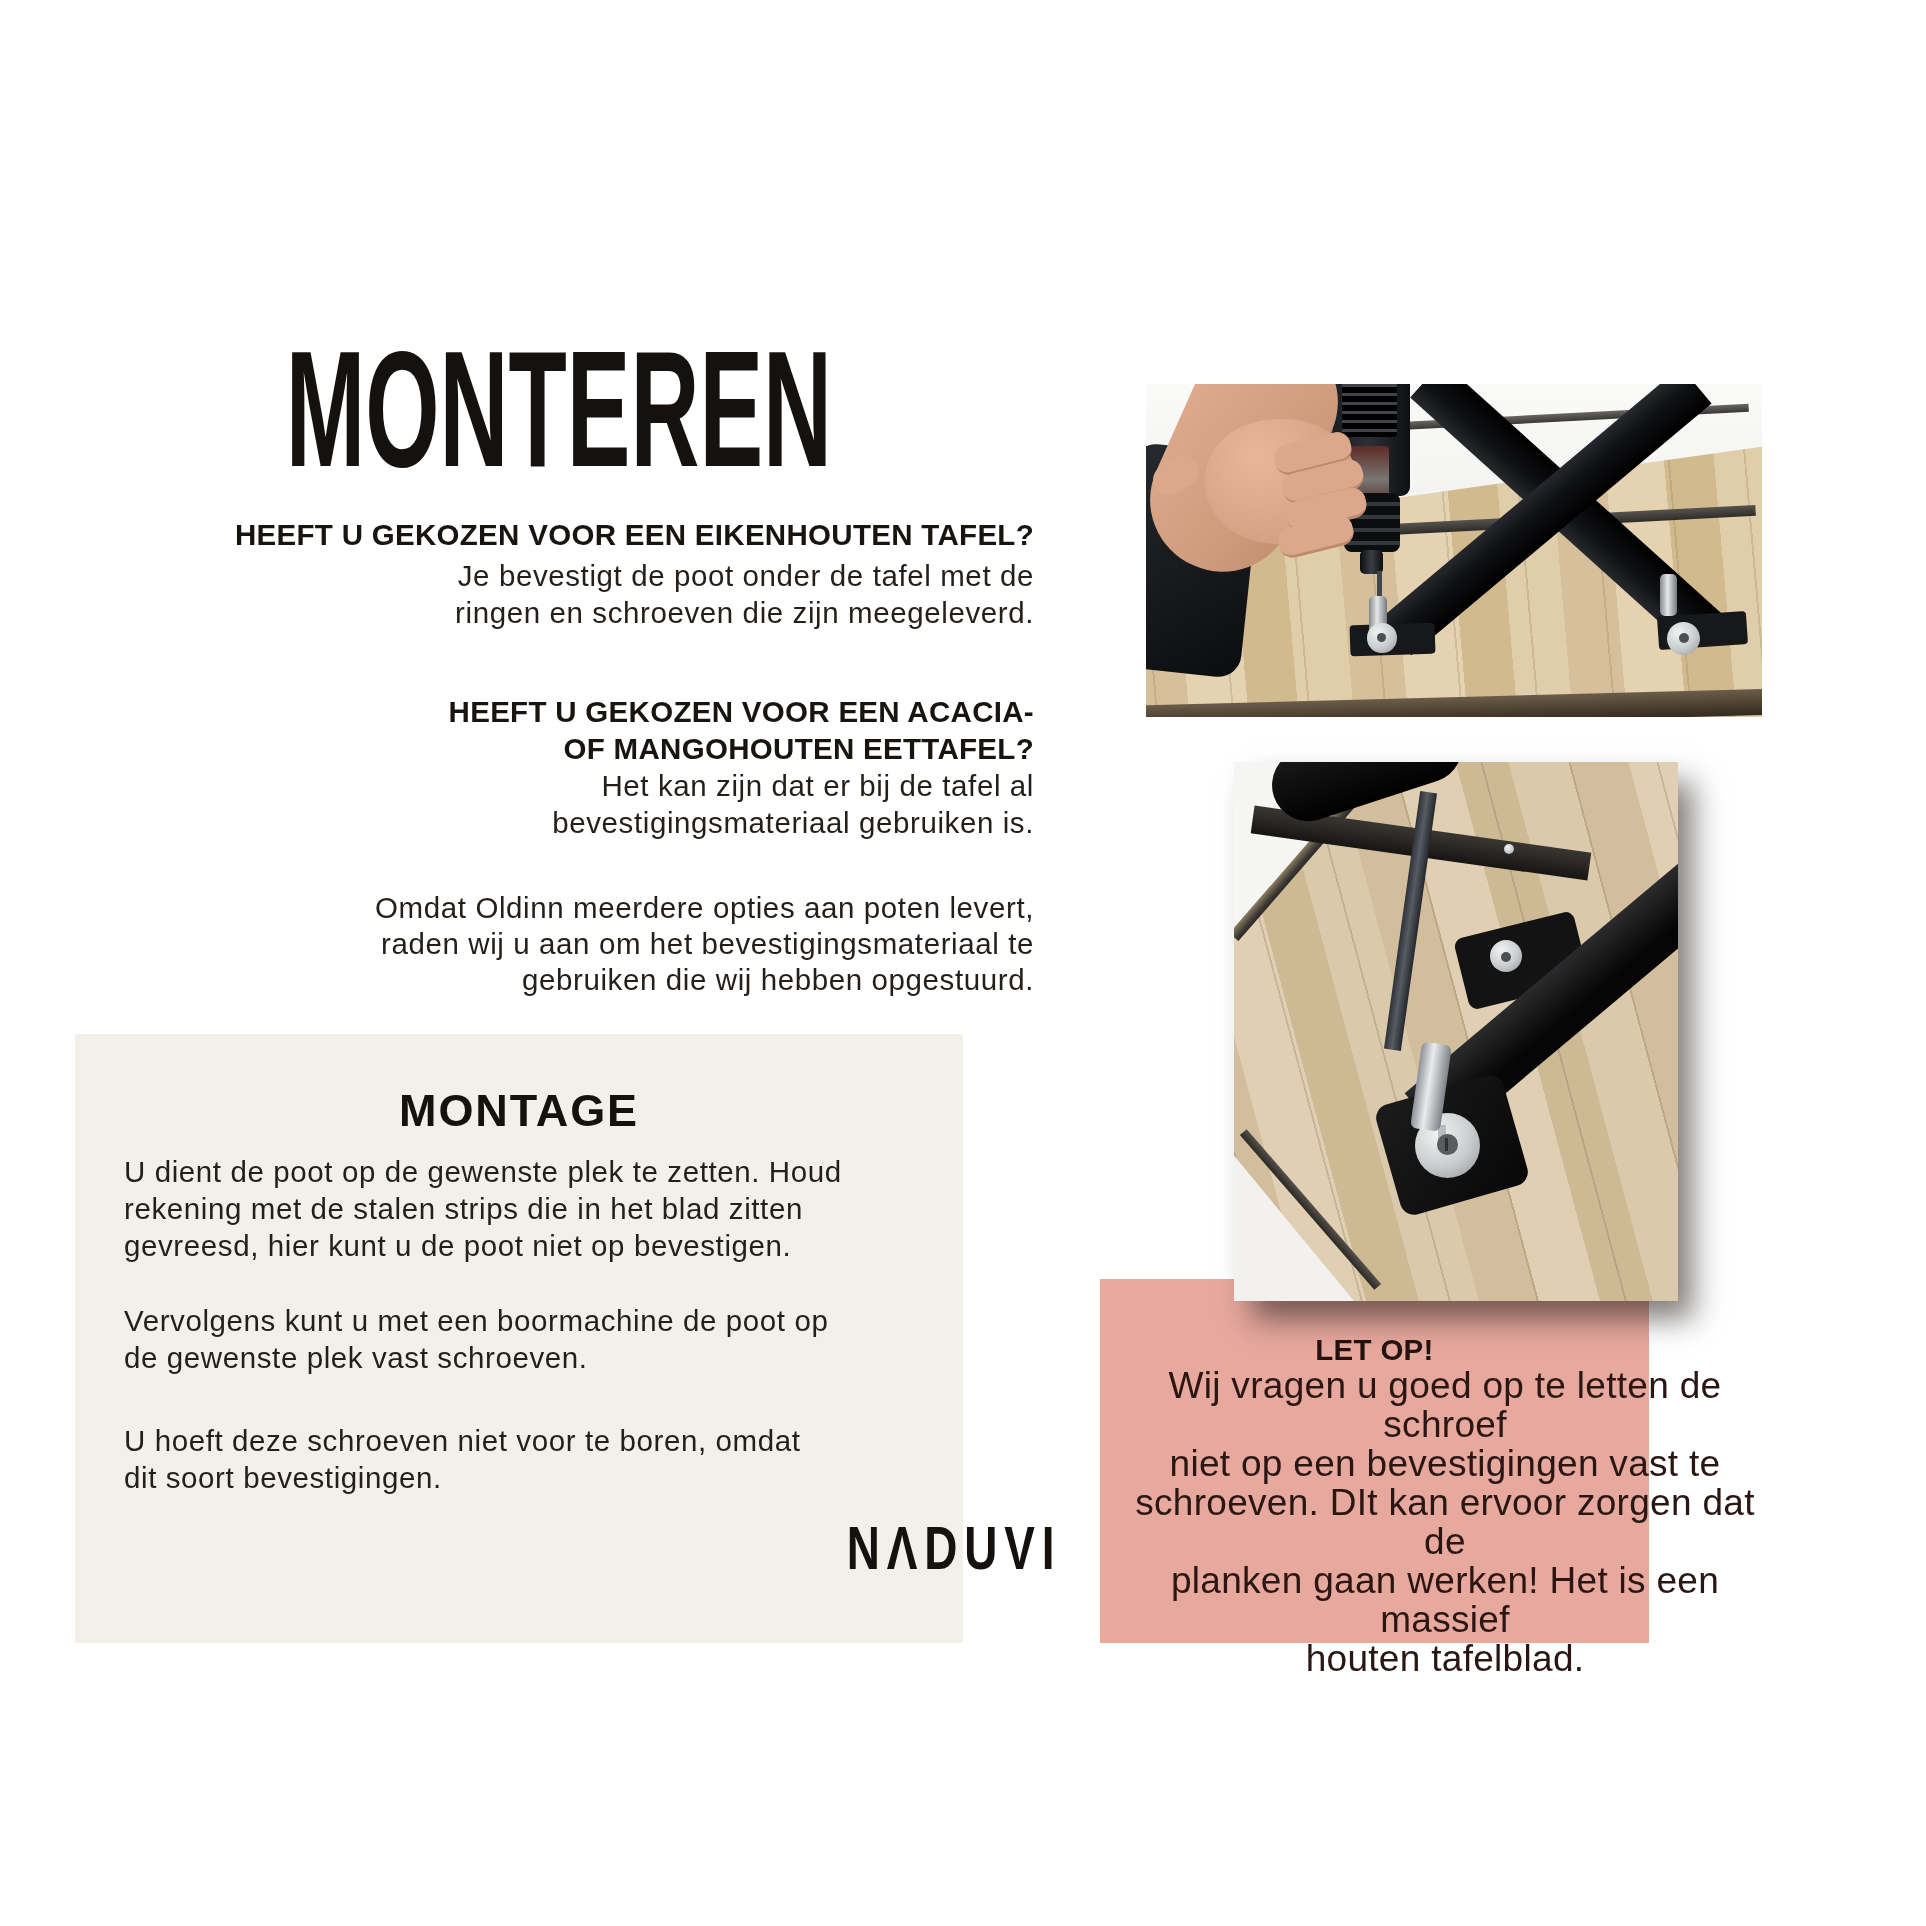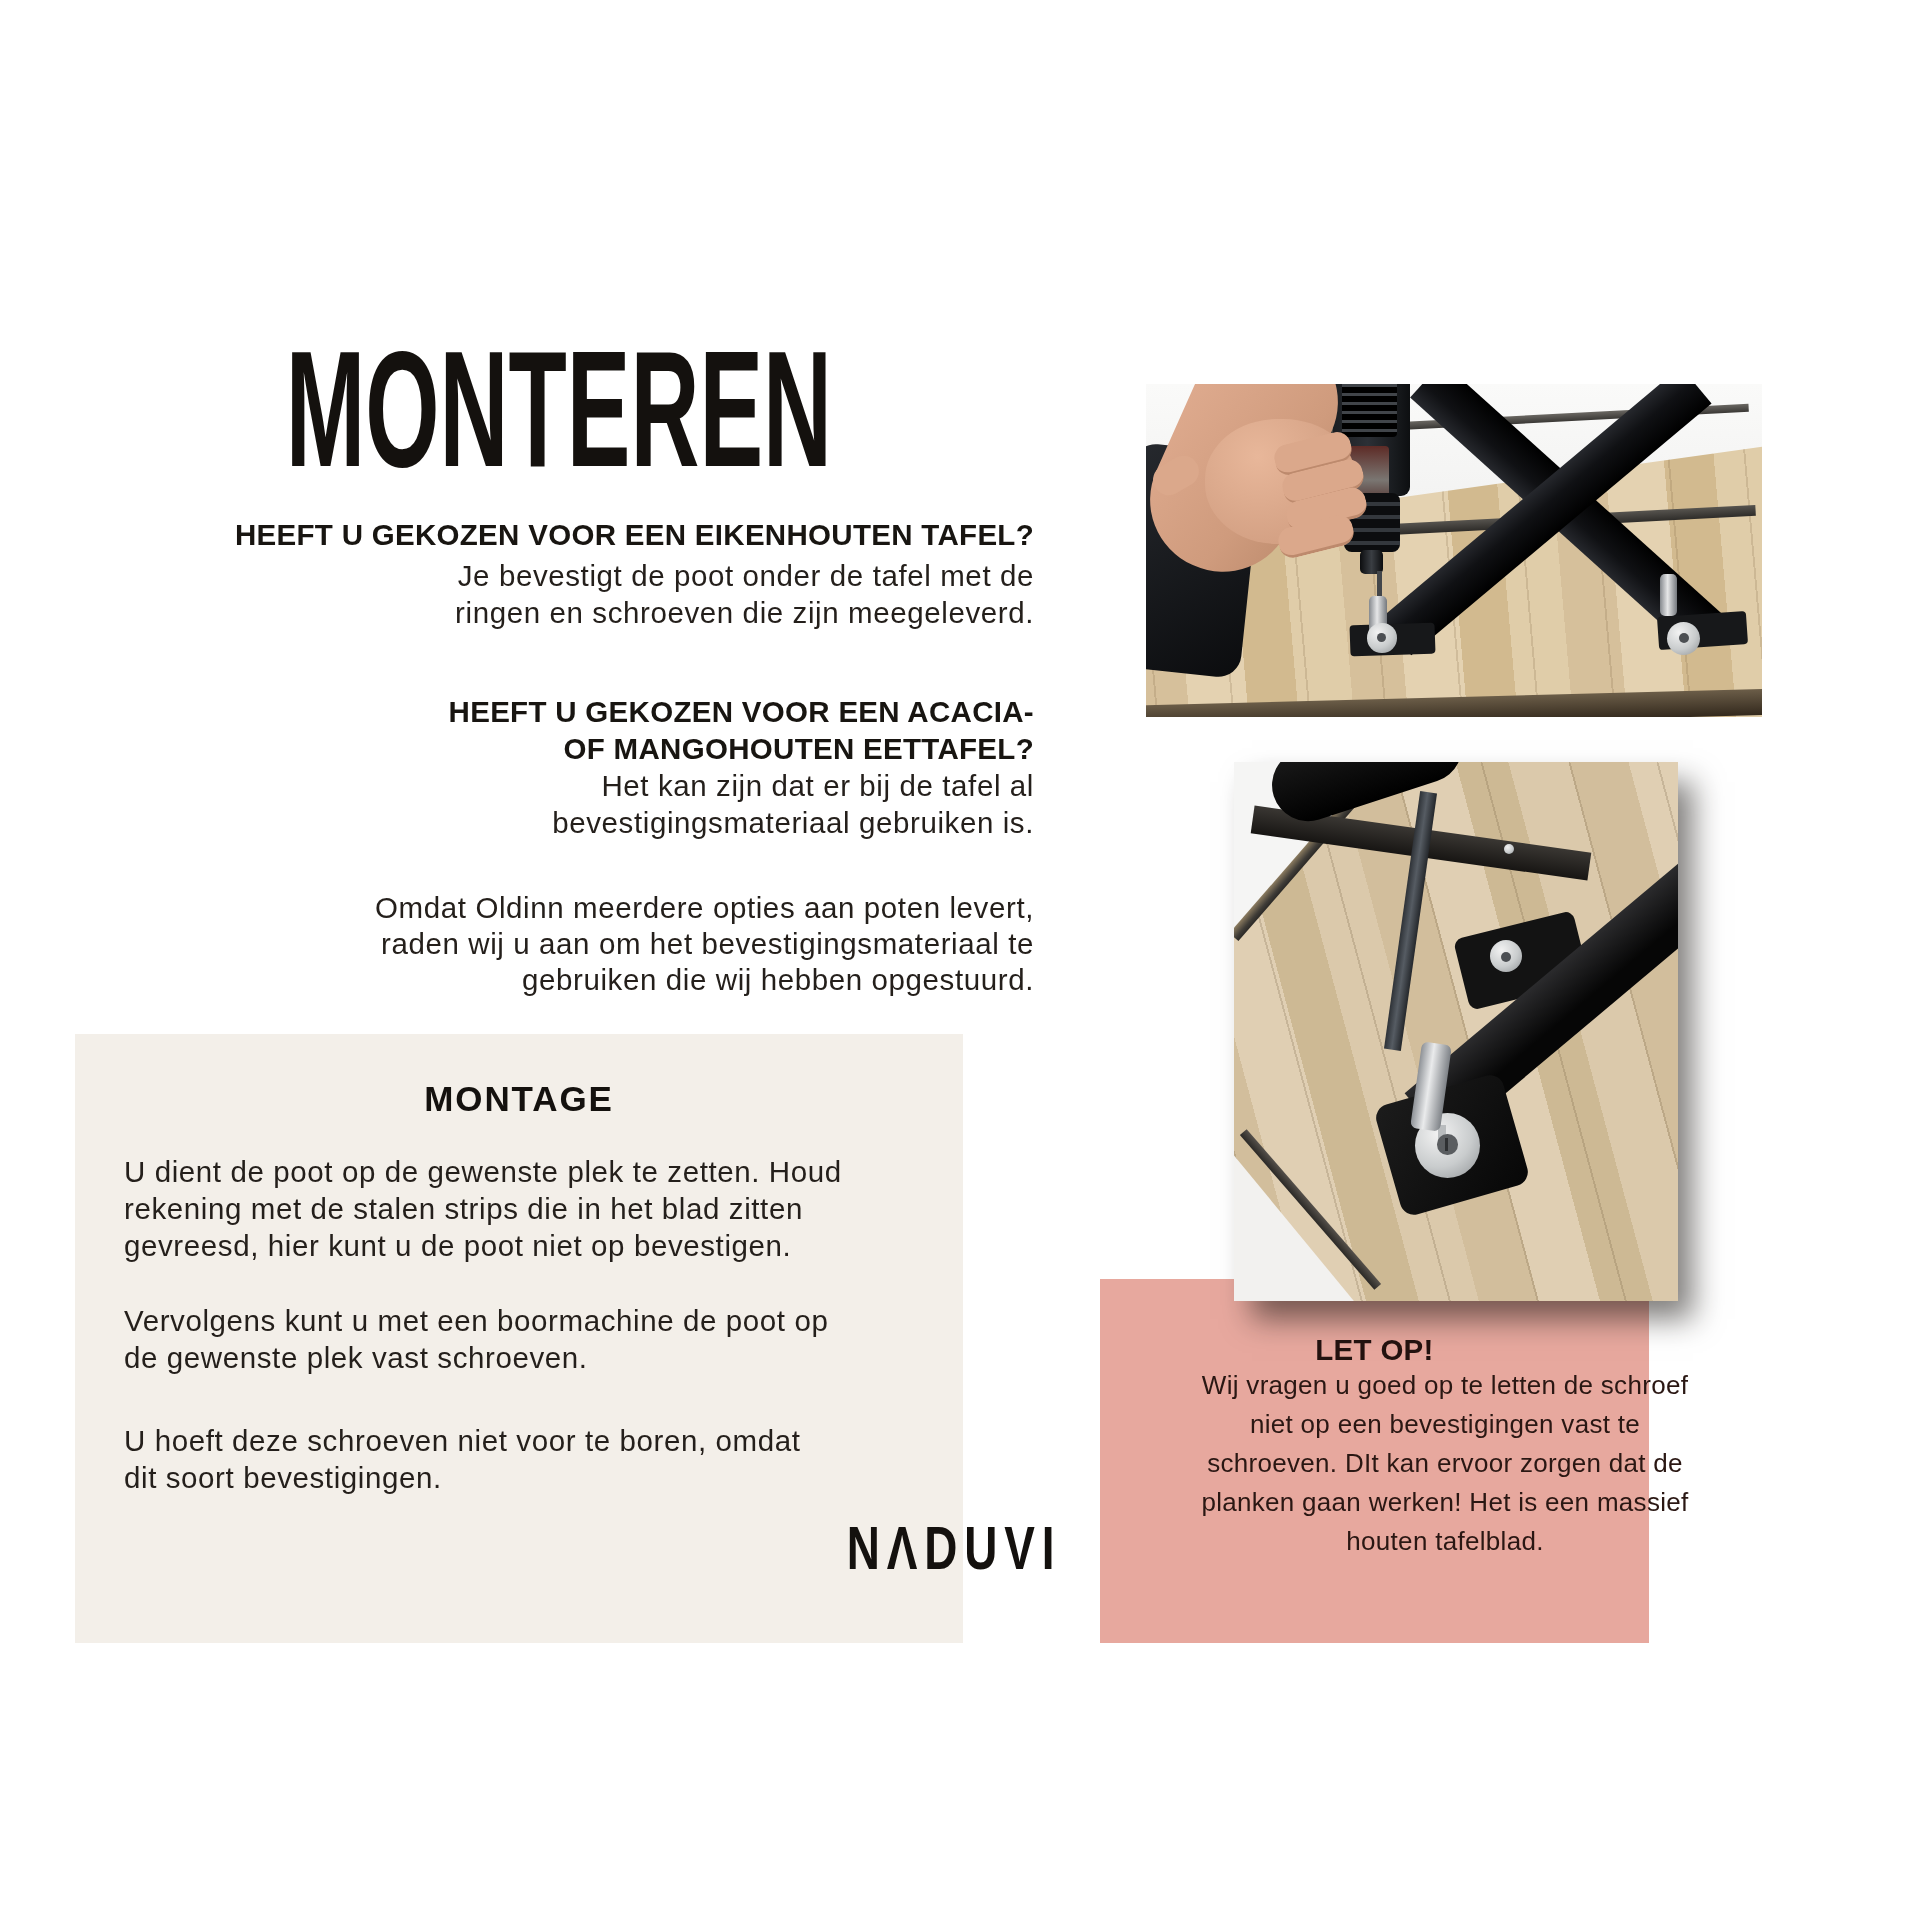--- a/index.html
+++ b/index.html
@@ -15,37 +15,37 @@
   .h-bold{font-weight:700;font-size:29.5px;color:#181511;letter-spacing:0.3px;}
   .body-txt{font-size:29.5px;color:#241f1b;letter-spacing:0.6px;}
   .s1-head{top:517px;line-height:36px;}
   .s1-body{top:557px;line-height:37px;}
   .s2-head{top:693px;line-height:37px;}
   .s2-body{top:767px;line-height:37px;}
   .note{top:890px;line-height:36px;}
 
   
   .montage-box{left:75px;top:1034px;width:888px;height:609px;}
-  .montage-head{left:0;top:44px;width:100%;text-align:center;font-size:35px;line-height:41px;
+  .montage-head{left:0;top:56px;width:100%;text-align:center;font-size:45px;line-height:41px;
                 font-weight:700;letter-spacing:1.9px;color:#14110e;}
   .m-para{left:49px;width:815px;font-size:29.5px;line-height:37px;letter-spacing:0.6px;color:#241f1b;text-align:left;}
   .m-p1{top:119px;}
   .m-p2{top:268px;}
   .m-p3{top:388px;}
 
   
   .logo-wrap{left:809px;top:1517px;width:257px;text-align:left;line-height:1;text-decoration:underline;}
   .logo-text{display:inline-block;font-size:62px;font-weight:700;letter-spacing:0.15em;
              transform:scaleX(0.74);transform-origin:50% 50%;color:#14110e;white-space:nowrap;}
 
   
   .letop-box{left:1100px;top:1279px;width:549px;height:364px;z-index:2;}
   .letop-head{left:0;top:53px;width:100%;text-align:center;font-size:29.5px;line-height:36px;
               font-weight:700;letter-spacing:0.3px;color:#241310;}
-  .letop-body{left:26px;top:87px;width:638px;text-align:center;font-size:26px;line-height:39px;
+  .letop-body{left:26px;top:87px;width:638px;text-align:center;font-size:37px;line-height:39px;
               letter-spacing:0.3px;color:#2a1713;}
 
   
   .photo1{left:1146px;top:384px;width:616px;height:333px;overflow:hidden;z-index:1;
           background:linear-gradient(180deg,#fafaf9 0%,#efefee 55%,#f2f1ef 100%);}
   .p1-wood{left:-58px;top:106px;width:758px;height:385px;transform:rotate(-8deg);
      background:
        repeating-linear-gradient(93deg, rgba(125,100,66,0.20) 0 1.9px, rgba(0,0,0,0) 1.9px 76px),
        repeating-linear-gradient(93deg,#e0cda9 0 55px,#d6c09b 55px 109px,#e4d2b1 109px 168px,#d2b astro 168px);
      background:

